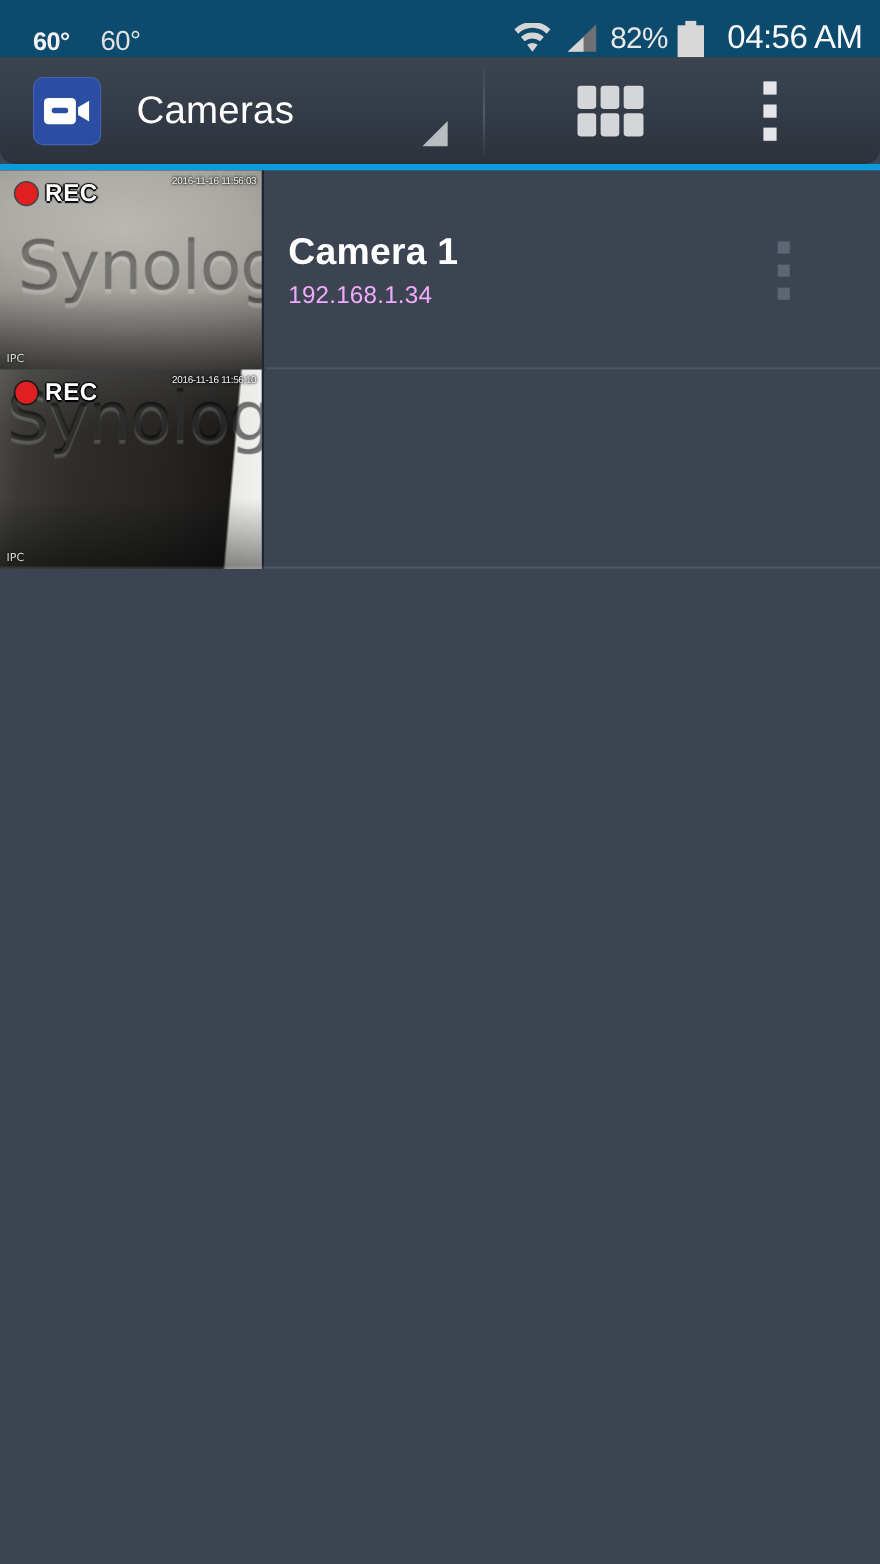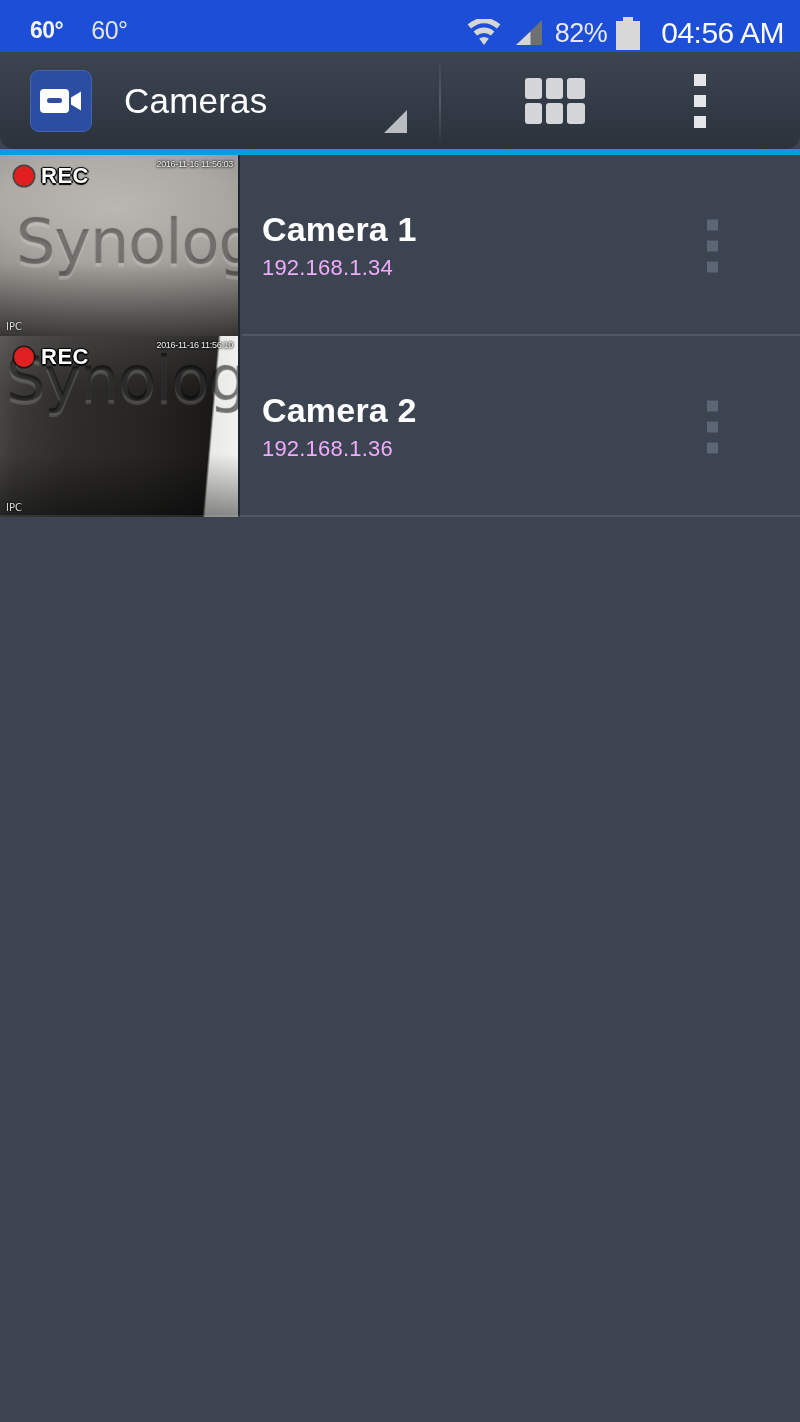--- a/index.html
+++ b/index.html
@@ -7,22 +7,22 @@
     width:800px; height:1422px;
     background:#3b4450;
     font-family:"Liberation Sans", sans-serif;
     overflow:hidden;
   }
 
   
   .status-bar{
     position:relative;
     height:52px; width:800px;
-    background:#1d4ed8;
-    display:flex; align-items:flex-start;
+    background:#0c4a6e;
+    display:flex; align-items:flex-end;
     padding:16px 16px 0 30px;
     color:#e8e8e8;
   }
   .temp-group{ display:flex; align-items:center; gap:28px; }
   .temp-bold{ font-size:23px; font-weight:bold; color:#f2f2f2; letter-spacing:-0.5px;}
   .temp-reg{ font-size:25px; font-weight:normal; color:#e2e2e2; letter-spacing:-0.5px;}
   .status-right{
     margin-left:auto; display:flex; align-items:center; gap:11px;
   }
   .wifi-icon{ width:36px; height:28px; position:relative; }
@@ -313,29 +313,18 @@
   <div class="camera-row">
     <div class="thumb thumb-2">
       <span class="emboss emboss-2">Synology</span>
       <span class="rec-badge">
         <span class="rec-dot"></span>
         <span class="rec-text">REC</span>
       </span>
       <span class="thumb-timestamp">2016-11-16 11:56:10</span>
       <span class="thumb-ipc">IPC</span>
     </div>
-    <div class="row-body">
-      <div class="row-text">
-        <span class="cam-name">Camera 2</span>
-        <span class="cam-ip">192.168.1.36</span>
-      </div>
-      <span class="row-overflow">
-        <i></i>
-          <i></i>
-          <i></i>
-      </span>
-    </div>
     <span class="list-tail-divider"></span>
   </div>
 
 </div>
 
 <div class="content-area"></div>
 
 </body></html>

